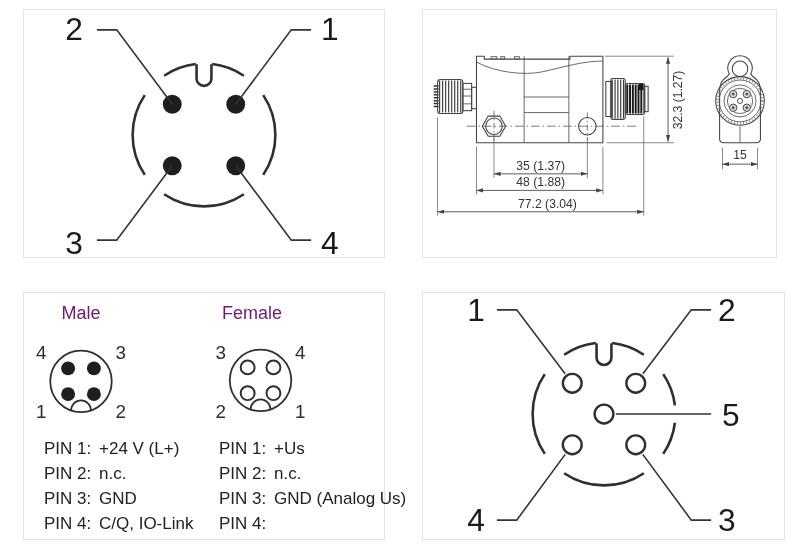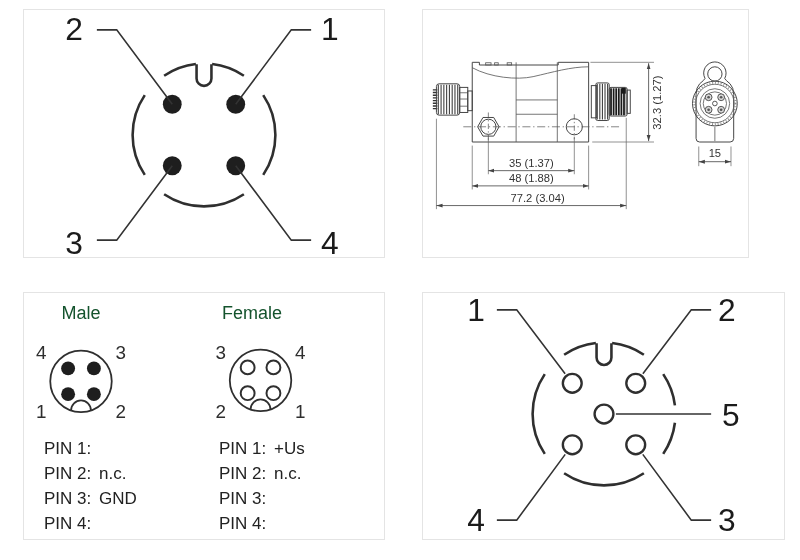--- a/index.html
+++ b/index.html
@@ -1,36 +1,36 @@
 <!DOCTYPE html>
 <html><head>
 <meta charset="utf-8">
 <style>
   html,body{margin:0;padding:0;background:#ffffff;}
   .canvas{position:relative;width:800px;height:560px;background:#ffffff;overflow:hidden;
           font-family:"Liberation Sans", sans-serif;color:#1d1d1d;}
   .panel{position:absolute;background:#ffffff;border:1px solid #e4e4e4;box-sizing:border-box;}
   #p1{left:23px;top:9px;width:362px;height:249px;}
-  #p2{left:422px;top:9px;width:327px;height:249px;}
+  #p2{left:422px;top:9px;width:355px;height:249px;}
   #p3{left:23px;top:292px;width:362px;height:248px;}
   #p4{left:422px;top:292px;width:363px;height:248px;}
   .panel svg{display:block;width:100%;height:100%;}
   svg text{font-family:"Liberation Sans", sans-serif;}
   .big{font-size:32px;fill:#1b1b1b;}
   .small-digit{font-size:19px;fill:#2e2e2e;}
   .dim{font-size:12.5px;fill:#333333;}
   .outline{stroke:#2f2f2f;stroke-width:2.6;fill:none;}
   .leader{stroke:#333333;stroke-width:1.6;fill:none;}
   .pinfill{fill:#1e1e1e;stroke:none;}
   .pinhollow{fill:none;stroke:#2f2f2f;stroke-width:2.4;}
   .tline{stroke:#444444;stroke-width:1.1;fill:none;}
   .tthin{stroke:#555555;stroke-width:0.9;fill:none;}
   .ext{stroke:#666666;stroke-width:0.8;fill:none;}
   .dimline{stroke:#444444;stroke-width:0.9;fill:none;}
-  .conn-title{position:absolute;top:10px;font-size:18px;color:#14532d;transform:translateX(-50%);white-space:nowrap;}
+  .conn-title{position:absolute;top:10px;font-size:18px;color:#701a75;transform:translateX(-50%);white-space:nowrap;}
   .pin-list{position:absolute;top:143px;font-size:17px;color:#222222;}
   .pin-row{display:flex;height:25px;line-height:25px;white-space:nowrap;align-items:flex-end;}
   .pn{display:inline-block;width:55px;}
 </style>
 </head>
 <body>
 
 <div class="canvas">
 
   <section class="panel" id="p1">
@@ -202,44 +202,47 @@
         <text class="small-digit" x="198" y="67" text-anchor="middle">3</text>
         <text class="small-digit" x="278" y="67" text-anchor="middle">4</text>
         <text class="small-digit" x="198" y="126" text-anchor="middle">2</text>
         <text class="small-digit" x="278" y="126" text-anchor="middle">1</text>
       </g>
     </svg>
 
     <div class="pin-list" style="left:20px;">
       <div class="pin-row">
           <span class="pn">PIN 1:</span>
+          <span class="pv">+24 V (L+)</span>
         </div>
       <div class="pin-row">
           <span class="pn">PIN 2:</span>
           <span class="pv">n.c.</span>
         </div>
       <div class="pin-row">
           <span class="pn">PIN 3:</span>
           <span class="pv">GND</span>
         </div>
       <div class="pin-row">
           <span class="pn">PIN 4:</span>
+          <span class="pv">C/Q, IO-Link</span>
         </div>
     </div>
     <div class="pin-list" style="left:195px;">
       <div class="pin-row">
           <span class="pn">PIN 1:</span>
           <span class="pv">+Us</span>
         </div>
       <div class="pin-row">
           <span class="pn">PIN 2:</span>
           <span class="pv">n.c.</span>
         </div>
       <div class="pin-row">
           <span class="pn">PIN 3:</span>
+          <span class="pv">GND (Analog Us)</span>
         </div>
       <div class="pin-row">
           <span class="pn">PIN 4:</span>
         </div>
     </div>
   </section>
 
   <section class="panel" id="p4">
     <svg viewBox="0 0 363 248">
       <g>

